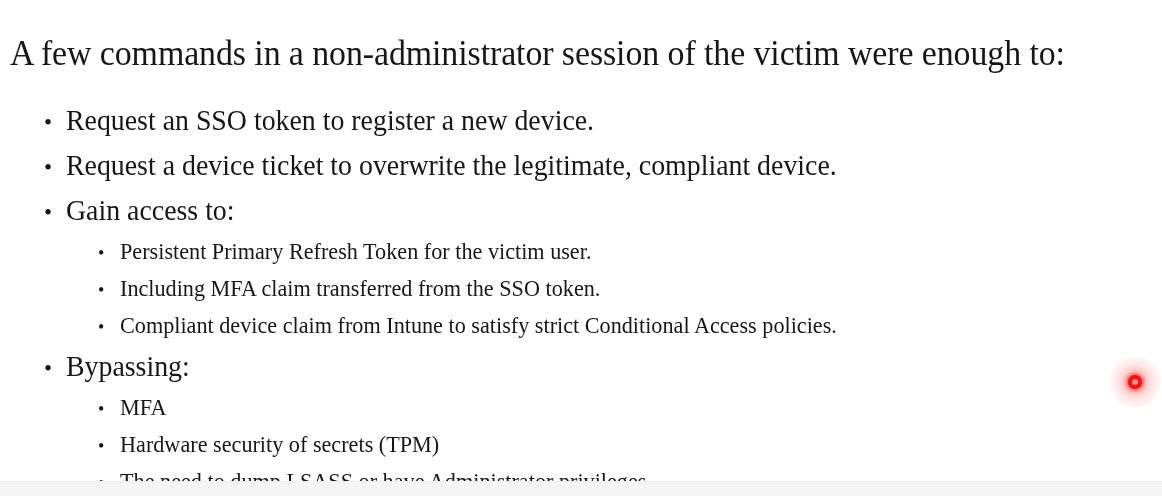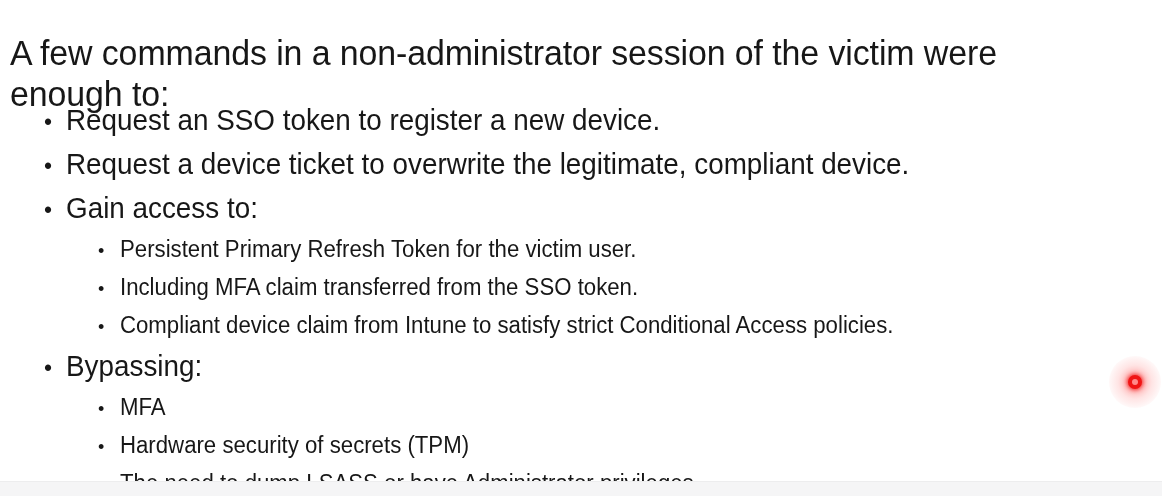--- a/index.html
+++ b/index.html
@@ -14,20 +14,21 @@
     font-family: "Liberation Sans", sans-serif;
     overflow: hidden;
   }
 
   #slide {
     position: relative;
     width: 1162px;
     height: 496px;
     background: #ffffff;
     overflow: hidden;
+    font-family: Liberation Serif, serif;
   }
 
   
   #bottom-band {
     position: absolute;
     left: 0;
     top: 481px;
     width: 1162px;
     height: 15px;
     background: #f5f5f6;

